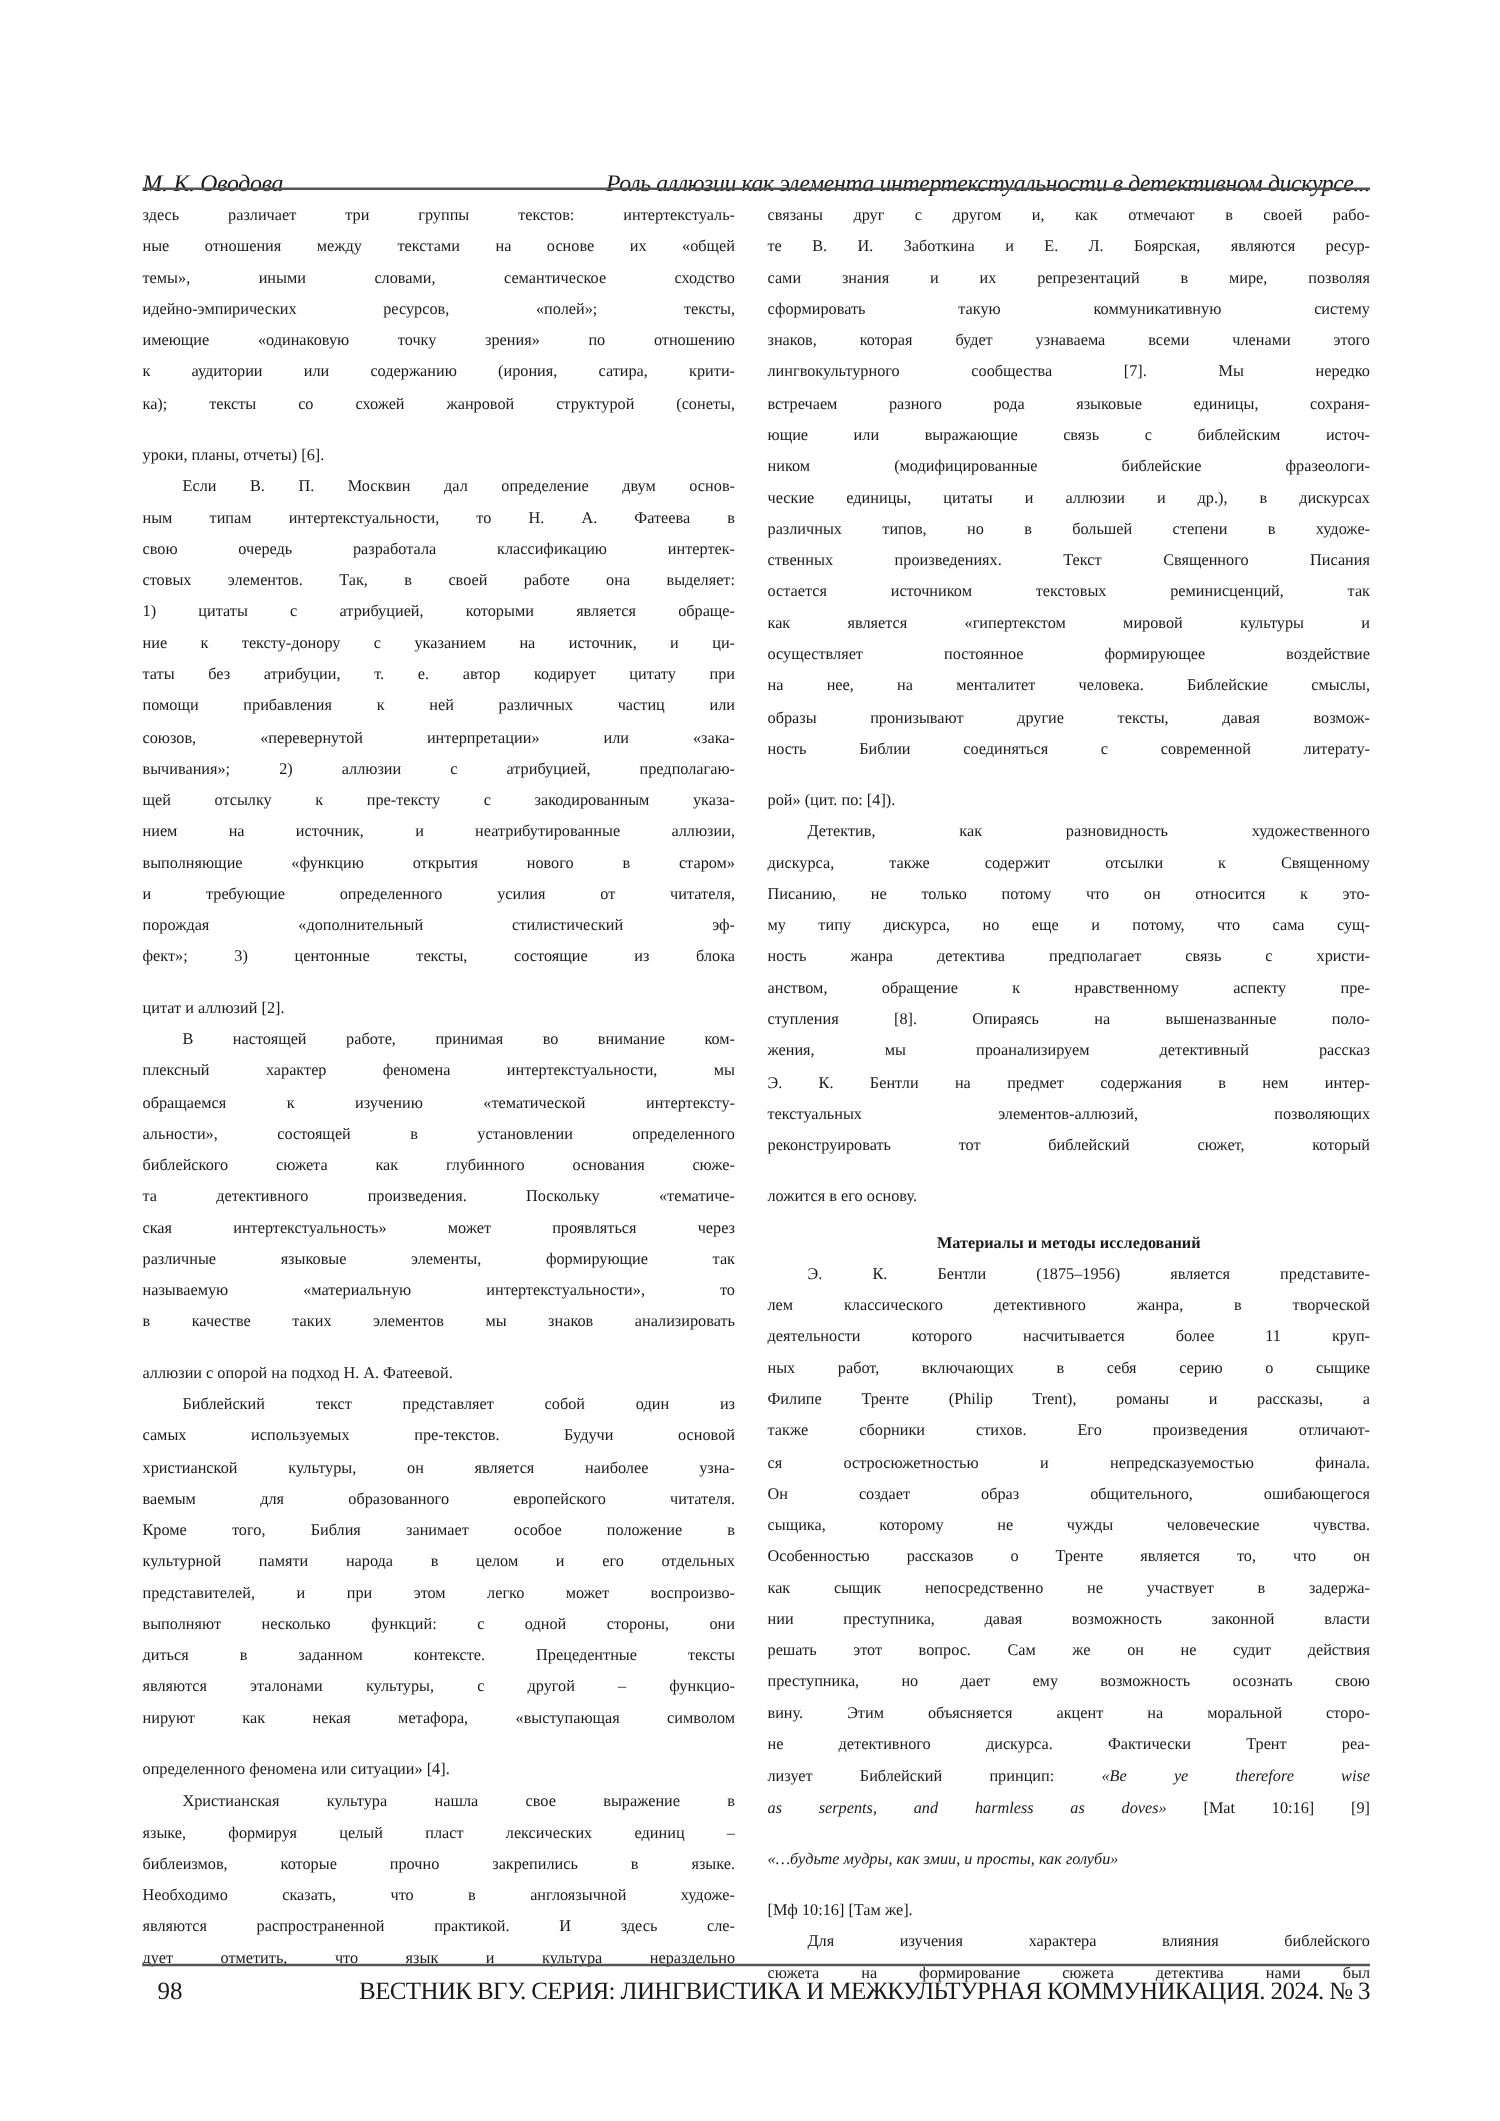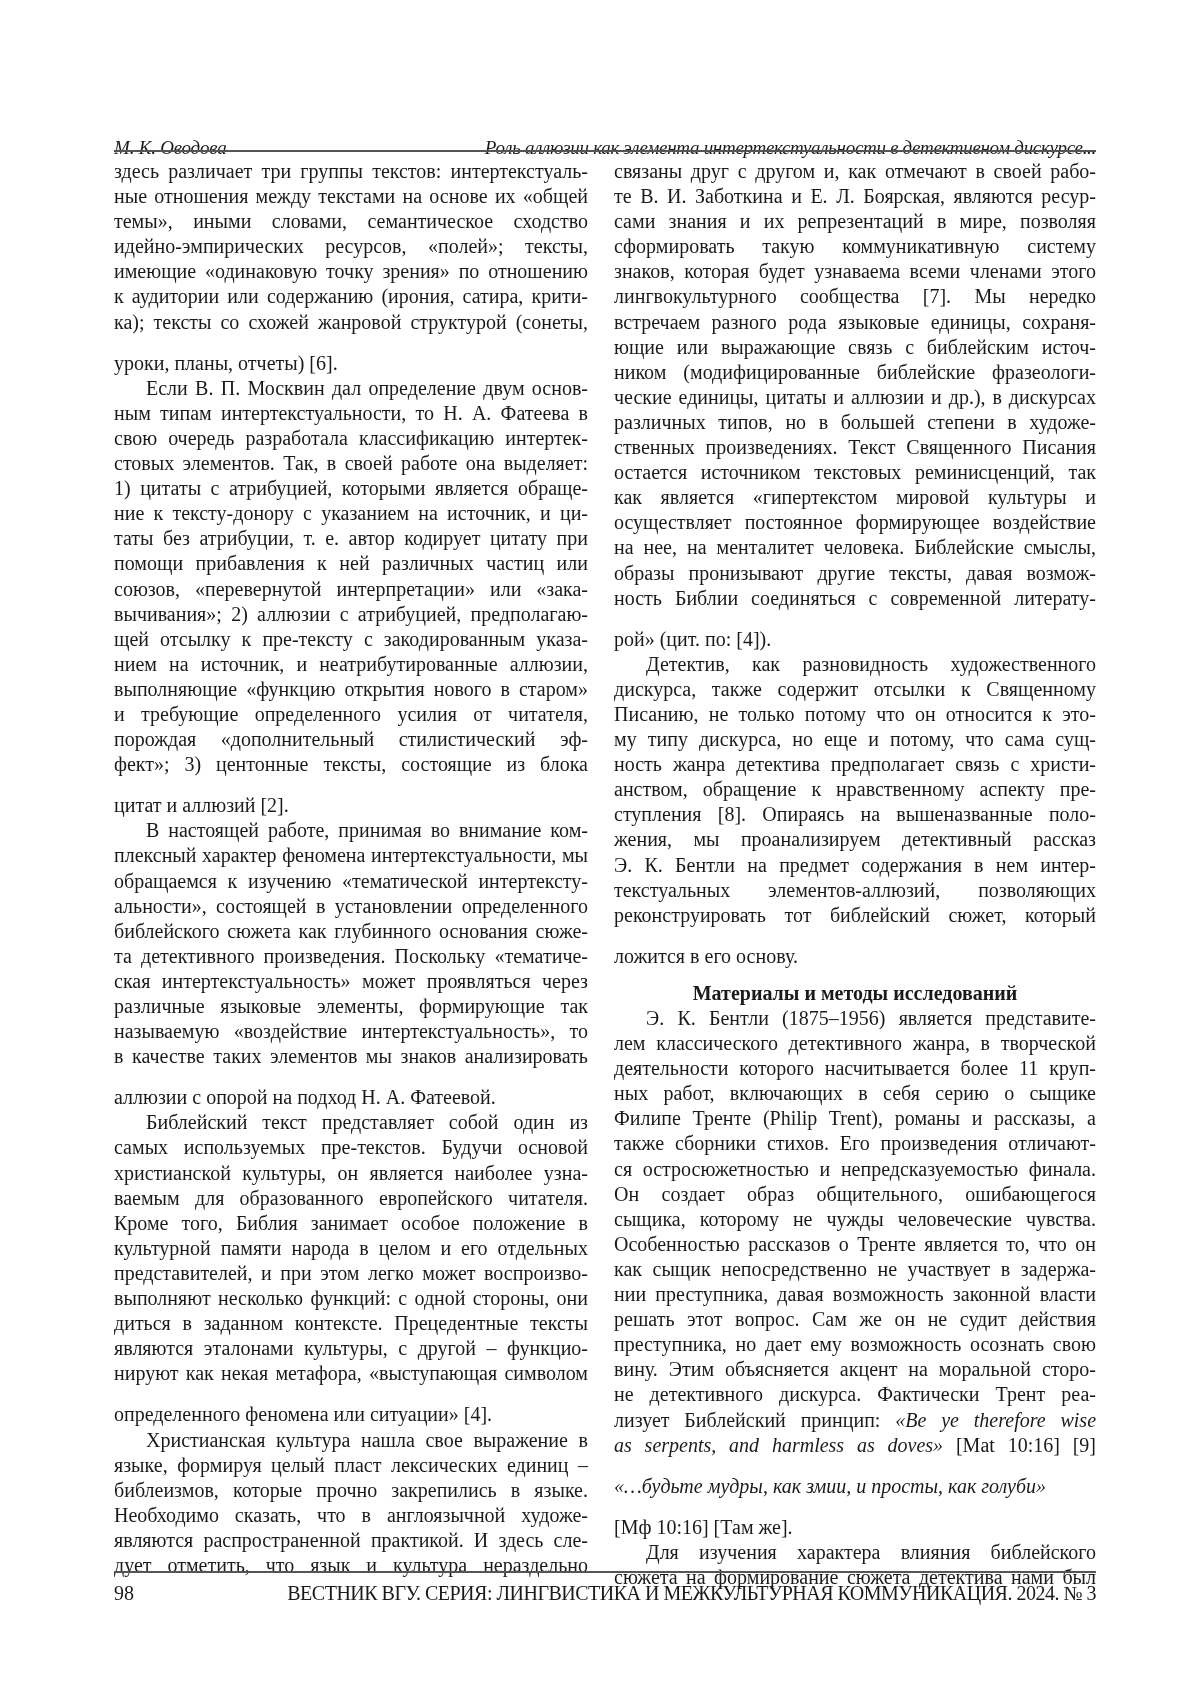--- a/index.html
+++ b/index.html
@@ -3,31 +3,31 @@
 <meta charset="utf-8">
 <style>
   html, body { margin: 0; padding: 0; background: #ffffff; }
   body { width: 1200px; height: 1697px; position: relative; overflow: hidden;
          font-family: "Liberation Serif", "DejaVu Serif", serif; color: #1a1a1a; }
   .running-head { position: absolute; top: 136px; left: 114px; width: 982px; height: 24px;
                   font-style: italic; font-size: 19px; line-height: 24px; }
   .running-head .author { position: absolute; left: 0; top: 0; letter-spacing: -0.2px; }
   .running-head .title { position: absolute; right: 0; top: 0; letter-spacing: -0.3px; }
   .rule-top { position: absolute; top: 150px; left: 114px; width: 982px; height: 2px; background: #555; }
-  .col { position: absolute; top: 159px; width: 474px; font-size: 20px; line-height: 25.1px; }
+  .col { position: absolute; top: 159px; width: 474px; font-size: 13px; line-height: 25.1px; }
   .col.left { left: 114px; }
   .col.right { left: 614px; width: 482px; }
   .ln { display: block; height: 25.1px; white-space: nowrap; text-align: justify; text-align-last: justify; }
   .ln.last { text-align-last: left; margin-top: 16px; }
   .ln.indent { text-indent: 32px; }
   .ln.heading { font-weight: bold; text-align: center; text-align-last: center; margin-top: 12px; margin-bottom: 0; }
   .it { font-style: italic; }
   .rule-bottom { position: absolute; top: 1571px; left: 114px; width: 982px; height: 2px; background: #555; }
   .footer { position: absolute; top: 1580px; left: 114px; width: 982px; font-size: 20px; line-height: 26px; }
-  .footer .page-num { position: absolute; left: 0; top: 0; text-align: center; }
+  .footer .page-num { position: absolute; left: 12px; top: 0; text-align: center; }
   .footer .journal { position: absolute; right: 0; top: 0; letter-spacing: -0.5px; }
 </style>
 </head>
 <body>
 
 <div class="running-head">
   <span class="author">М. К. Оводова</span>
   <span class="title">Роль аллюзии как элемента интертекстуальности в детективном дискурсе...</span>
 </div>
 <div class="rule-top"></div>
@@ -59,21 +59,21 @@
     <span class="ln">фект»; 3) центонные тексты, состоящие из блока</span>
     <span class="ln last">цитат и аллюзий [2].</span>
     <span class="ln indent">В настоящей работе, принимая во внимание ком-</span>
     <span class="ln">плексный характер феномена интертекстуальности, мы</span>
     <span class="ln">обращаемся к изучению «тематической интертексту-</span>
     <span class="ln">альности», состоящей в установлении определенного</span>
     <span class="ln">библейского сюжета как глубинного основания сюже-</span>
     <span class="ln">та детективного произведения. Поскольку «тематиче-</span>
     <span class="ln">ская интертекстуальность» может проявляться через</span>
     <span class="ln">различные языковые элементы, формирующие так</span>
-    <span class="ln">называемую «воздействие интертекстуальность», то</span>
+    <span class="ln">называемую «материальную интертекстуальности», то</span>
     <span class="ln">в качестве таких элементов мы знаков анализировать</span>
     <span class="ln last">аллюзии с опорой на подход Н. А. Фатеевой.</span>
     <span class="ln indent">Библейский текст представляет собой один из</span>
     <span class="ln">самых используемых пре-текстов. Будучи основой</span>
     <span class="ln">христианской культуры, он является наиболее узна-</span>
     <span class="ln">ваемым для образованного европейского читателя.</span>
     <span class="ln">Кроме того, Библия занимает особое положение в</span>
     <span class="ln">культурной памяти народа в целом и его отдельных</span>
     <span class="ln">представителей, и при этом легко может воспроизво-</span>
     <span class="ln">выполняют несколько функций: с одной стороны, они</span>

